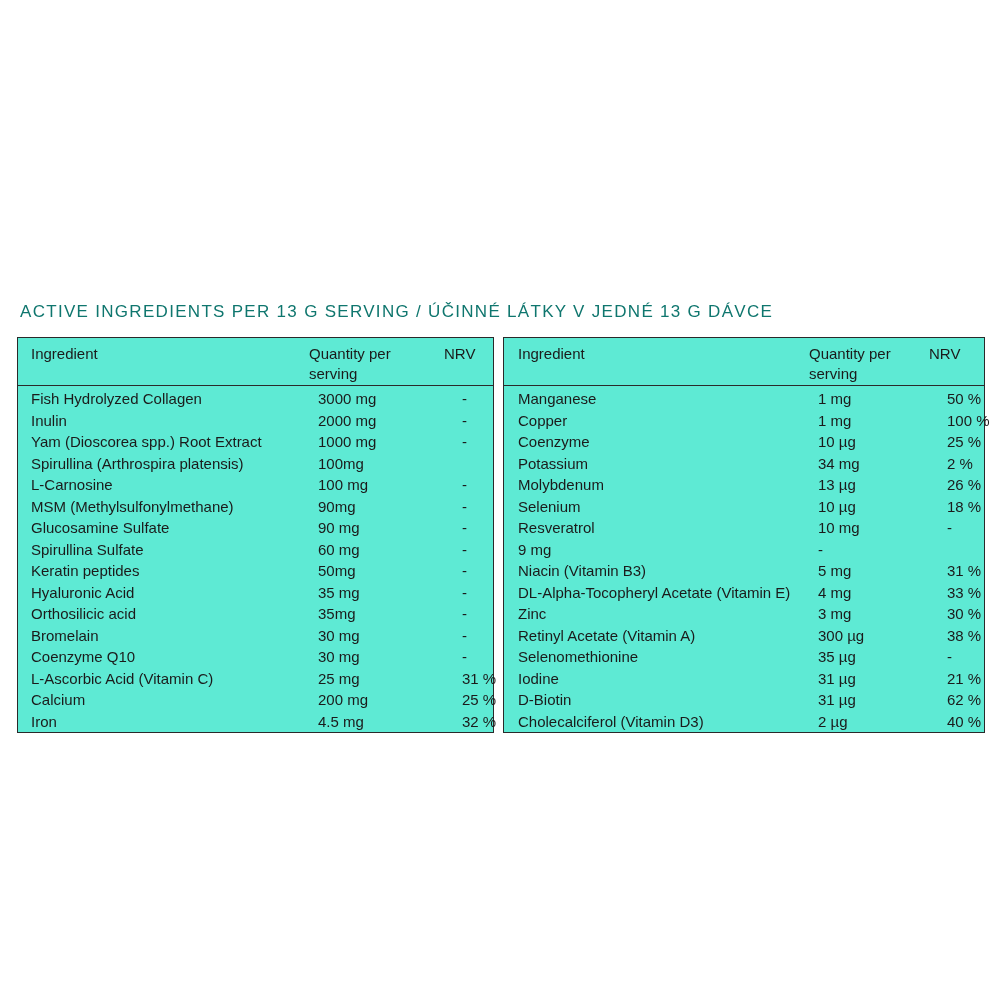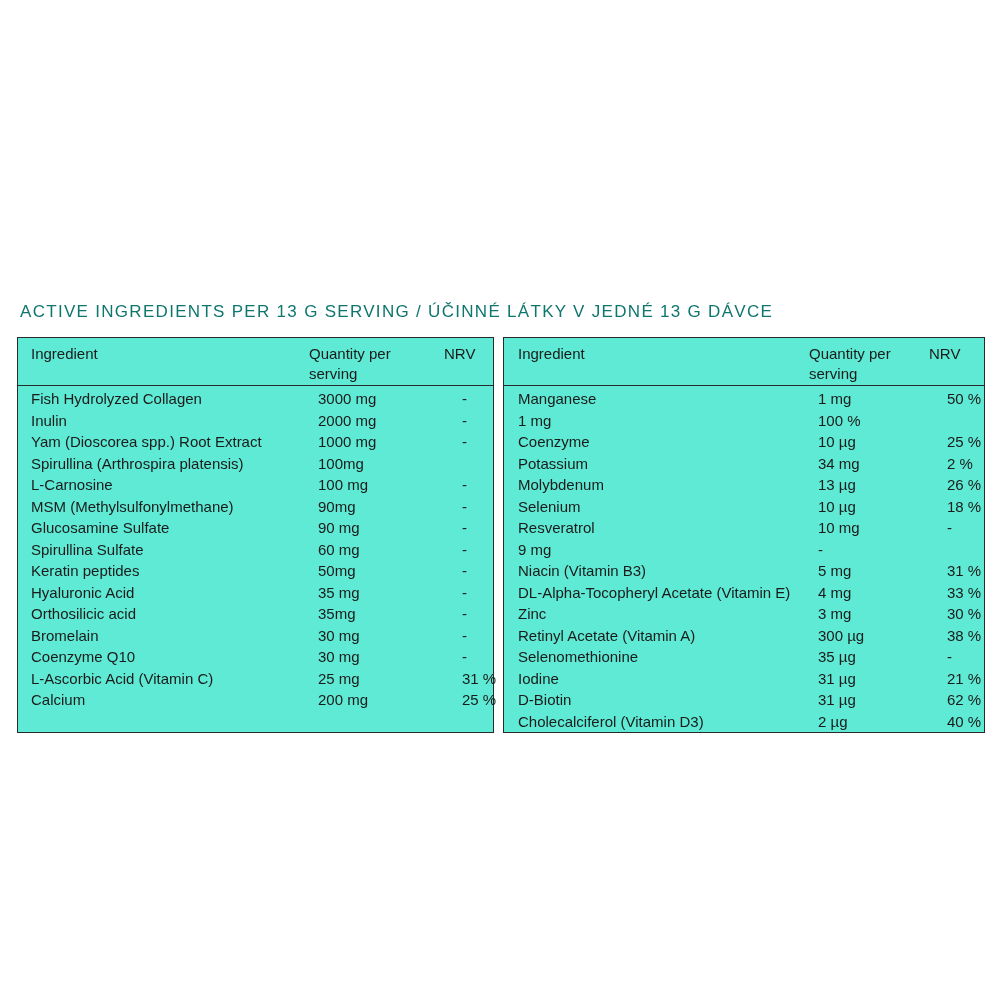--- a/index.html
+++ b/index.html
@@ -136,36 +136,42 @@
         <div class="row">
           <span class="cell name">L-Ascorbic Acid (Vitamin C)</span>
           <span class="cell qty">25 mg</span>
           <span class="cell nrv">31 %</span>
         </div>
         <div class="row">
           <span class="cell name">Calcium</span>
           <span class="cell qty">200 mg</span>
           <span class="cell nrv">25 %</span>
         </div>
+        <div class="row">
+          <span class="cell name">Iron</span>
+          <span class="cell qty">4.5 mg</span>
+          <span class="cell nrv">32 %</span>
+        </div>
       </div>
   </section>
 
   <section class="tbl right">
     <div class="thead">
       <span class="cell name">Ingredient</span>
       <span class="cell qty">Quantity per serving</span>
       <span class="cell nrv">NRV</span>
     </div>
     <div class="tbody">
         <div class="row">
           <span class="cell name">Manganese</span>
           <span class="cell qty">1 mg</span>
           <span class="cell nrv">50 %</span>
         </div>
         <div class="row">
+          <span class="cell name">Copper</span>
           <span class="cell qty">1 mg</span>
           <span class="cell nrv">100 %</span>
         </div>
         <div class="row">
           <span class="cell name">Coenzyme</span>
           <span class="cell qty">10 µg</span>
           <span class="cell nrv">25 %</span>
         </div>
         <div class="row">
           <span class="cell name">Potassium</span>

